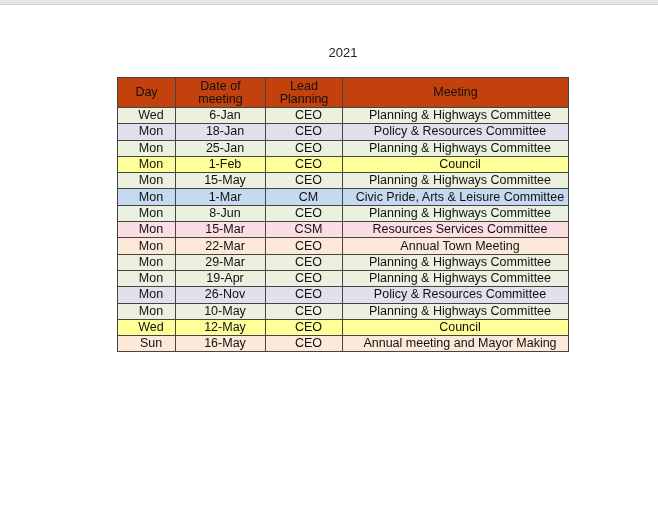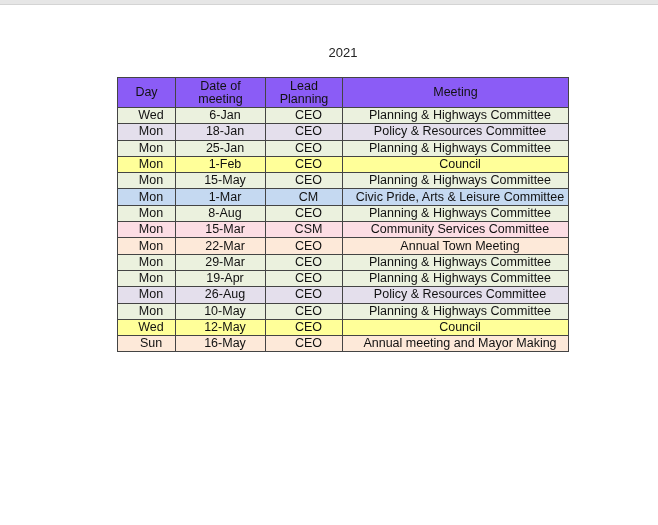--- a/index.html
+++ b/index.html
@@ -17,21 +17,21 @@
   }
   table.sched {
     position: absolute; left: 117px; top: 77px;
     border-collapse: collapse; font-size: 12.5px;
     table-layout: fixed;
   }
   table.sched td, table.sched th {
     border: 1px solid #444; text-align: center; padding: 0; 
     font-weight: normal; white-space: nowrap; overflow: hidden;
   }
-  table.sched th { height: 29px; line-height: 13px; background: #8b5cf6; vertical-align: middle; }
+  table.sched th { height: 29px; line-height: 13px; background: #c2410c; vertical-align: middle; }
   table.sched td { height: 15.3px; line-height: 15px; padding-left: 9px; }
   col.c1 { width: 58px; } col.c2 { width: 90px; } col.c3 { width: 77px; } col.c4 { width: 226px; }
 </style>
 </head>
 <body>
 
 <div class="topbar"></div>
 
 <div class="year">2021</div>
 
@@ -88,29 +88,29 @@
         <td>Planning &amp; Highways Committee</td>
       </tr>
       <tr style="background: rgb(197, 217, 241);">
         <td>Mon</td>
         <td>1-Mar</td>
         <td>CM</td>
         <td>Civic Pride, Arts &amp; Leisure Committee</td>
       </tr>
       <tr style="background: rgb(235, 241, 222);">
         <td>Mon</td>
-        <td>8-Aug</td>
+        <td>8-Jun</td>
         <td>CEO</td>
         <td>Planning &amp; Highways Committee</td>
       </tr>
       <tr style="background: rgb(252, 221, 228);">
         <td>Mon</td>
         <td>15-Mar</td>
         <td>CSM</td>
-        <td>Community Services Committee</td>
+        <td>Resources Services Committee</td>
       </tr>
       <tr style="background: rgb(253, 233, 217);">
         <td>Mon</td>
         <td>22-Mar</td>
         <td>CEO</td>
         <td>Annual Town Meeting</td>
       </tr>
       <tr style="background: rgb(235, 241, 222);">
         <td>Mon</td>
         <td>29-Mar</td>
@@ -118,21 +118,21 @@
         <td>Planning &amp; Highways Committee</td>
       </tr>
       <tr style="background: rgb(235, 241, 222);">
         <td>Mon</td>
         <td>19-Apr</td>
         <td>CEO</td>
         <td>Planning &amp; Highways Committee</td>
       </tr>
       <tr style="background: rgb(228, 223, 236);">
         <td>Mon</td>
-        <td>26-Aug</td>
+        <td>26-Nov</td>
         <td>CEO</td>
         <td>Policy &amp; Resources Committee</td>
       </tr>
       <tr style="background: rgb(235, 241, 222);">
         <td>Mon</td>
         <td>10-May</td>
         <td>CEO</td>
         <td>Planning &amp; Highways Committee</td>
       </tr>
       <tr style="background: rgb(255, 255, 153);">

